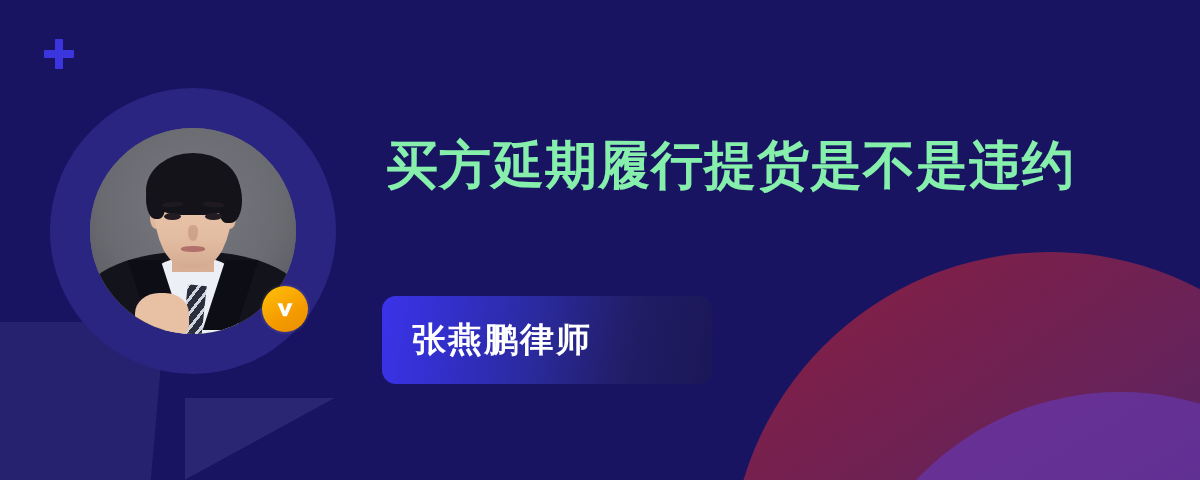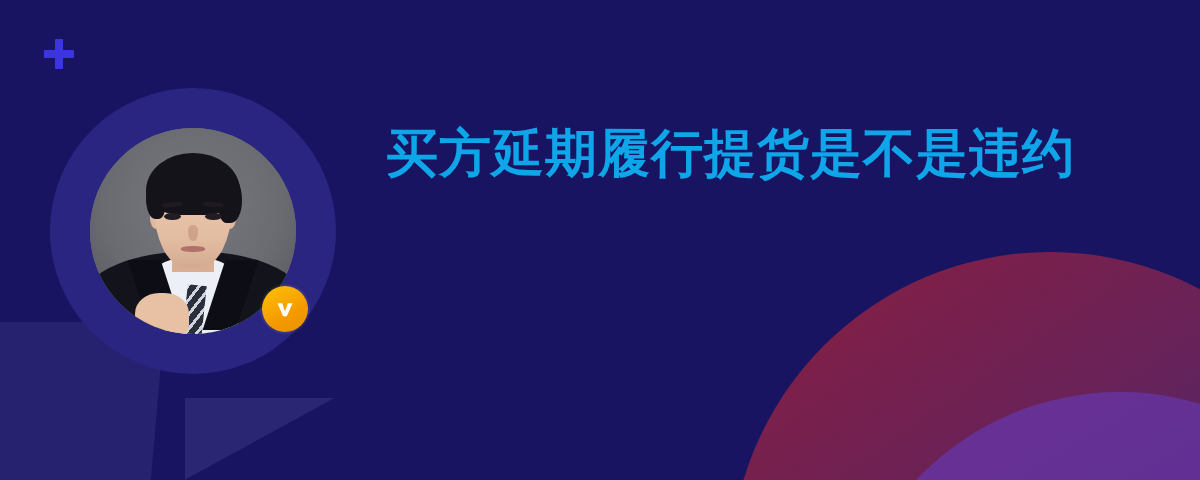--- a/index.html
+++ b/index.html
@@ -265,23 +265,23 @@
     align-items: center;
     justify-content: center;
     box-shadow: 0 0 0 2px rgba(255,255,255,0.06);
   }
   .verify-badge svg { display: block; }
 
   
   .title {
     position: absolute;
     left: 386px;
-    top: 118px;
+    top: 130px;
     width: 700px;
-    color: #0ea5e9;
+    color: #86efac;
     font-size: 52px;
     font-weight: 700;
     line-height: 70px;
     letter-spacing: 1px;
     white-space: pre-wrap;
   }
 
   
   .name-badge {
     position: absolute;
@@ -345,14 +345,17 @@
     </div>
     <div class="verify-badge">
       <svg width="26" height="26" viewBox="0 0 26 26" aria-hidden="true">
         <path d="M5.5 7.2 L10.2 7.2 L13 15.4 L15.8 7.2 L20.5 7.2 L14.9 20.2 L11.1 20.2 Z" fill="#ffffff"></path>
       </svg>
     </div>
   </div>
 
   <div class="title">买方延期履行提货是不是违约</div>
 
+  <div class="name-badge">
+    <span class="name-text">张燕鹏律师</span>
+  </div>
 
 </div>
 
 </body></html>

